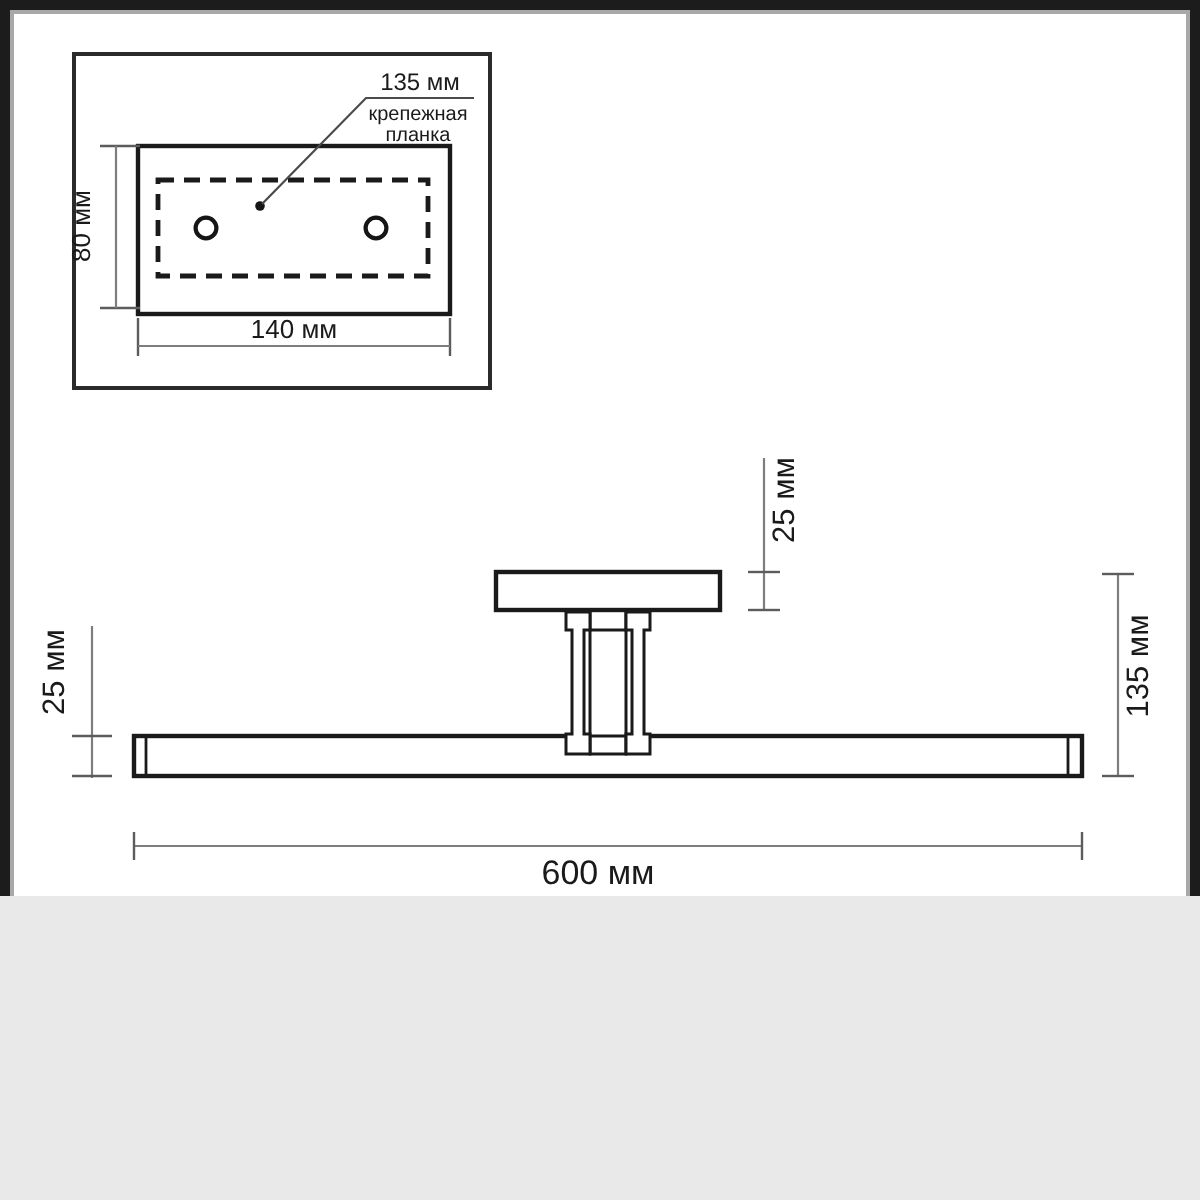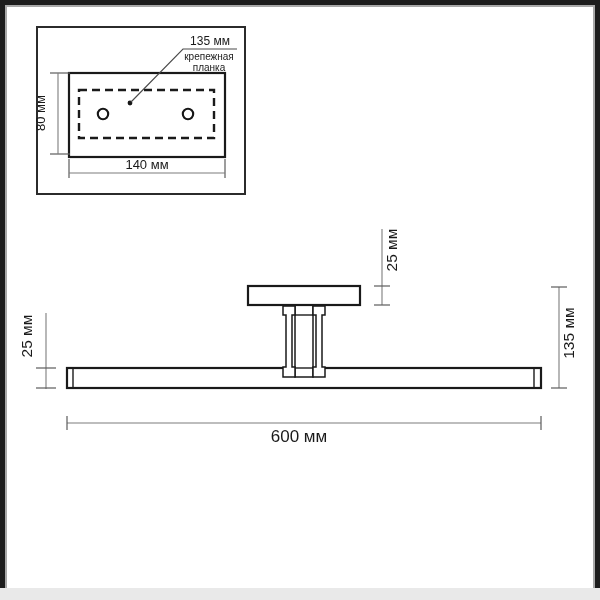--- a/index.html
+++ b/index.html
@@ -1,18 +1,18 @@
 <!DOCTYPE html>
 <html style="--ink: #1a1a1a; --dim: #7d7d7d;"><head>
 <meta charset="utf-8">
 <style>
   html,body{margin:0;padding:0;background:#e9e9e9;}
   .page{
     position:relative;
-    width:600px;height:588px;
+    width:600px;height:448px;
     background:#ffffff;
     overflow:hidden;
   }
   svg{display:block;}
   text{
     font-family:"Liberation Sans","DejaVu Sans",sans-serif;
     fill:var(--ink,#1f1f1f);
   }
   .obj{ stroke:var(--ink,#161616); fill:#ffffff; stroke-width:2.2; stroke-linejoin:miter; }
   .obj-thin{ stroke:var(--ink,#161616); fill:#ffffff; stroke-width:1.5; stroke-linejoin:miter; }

